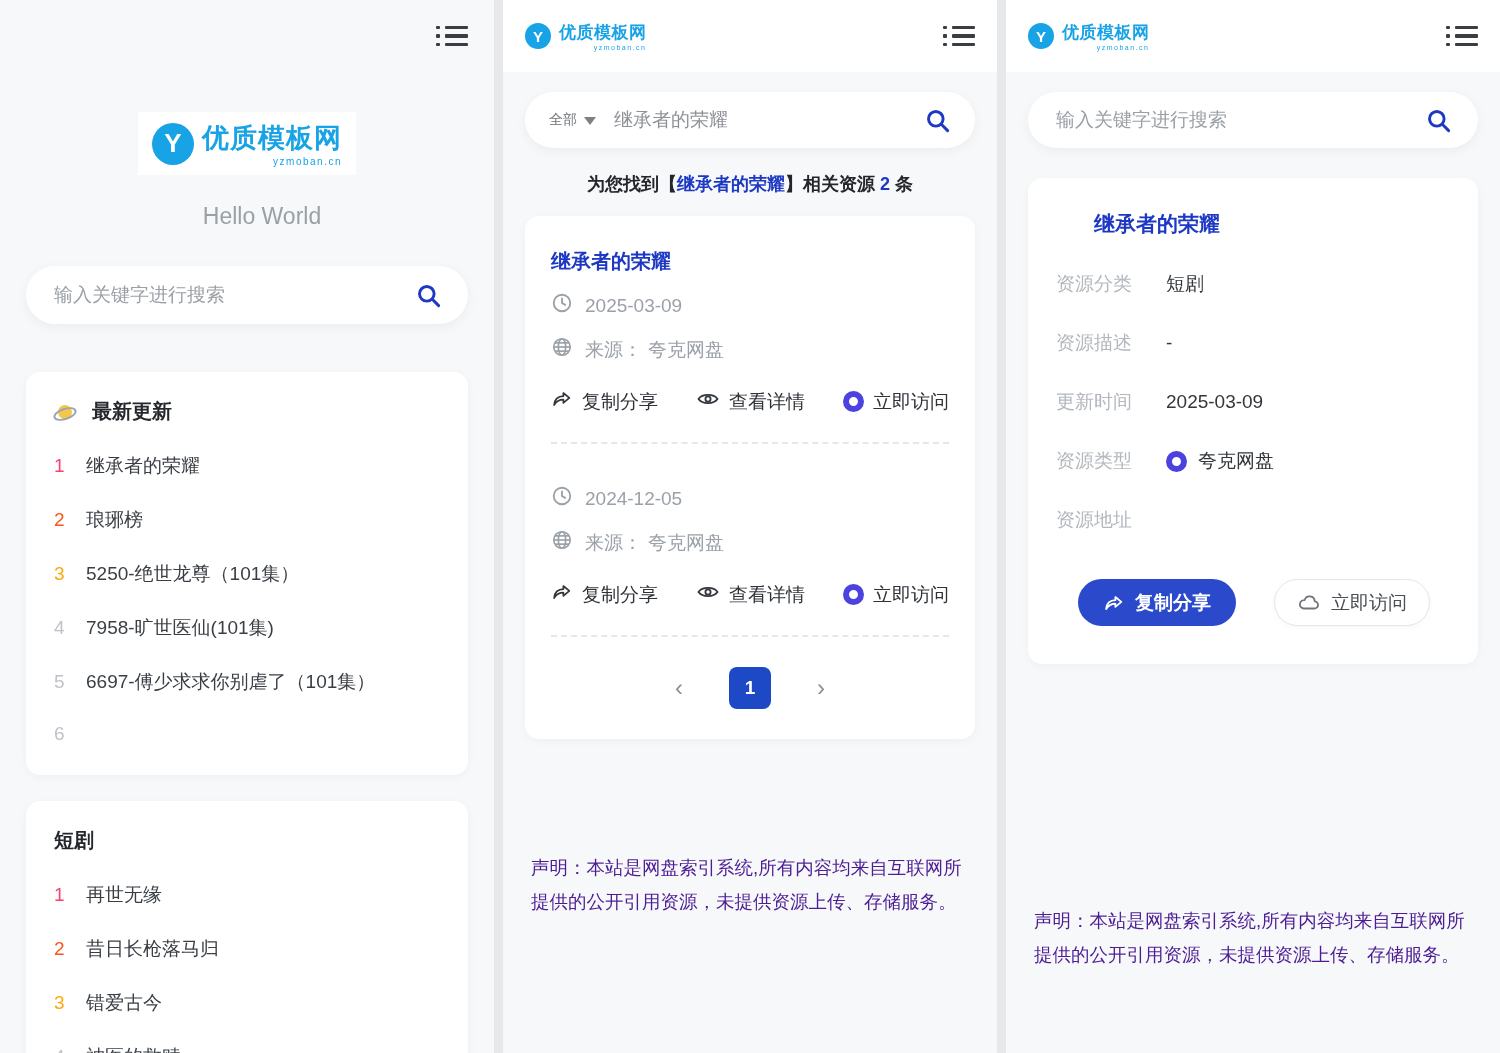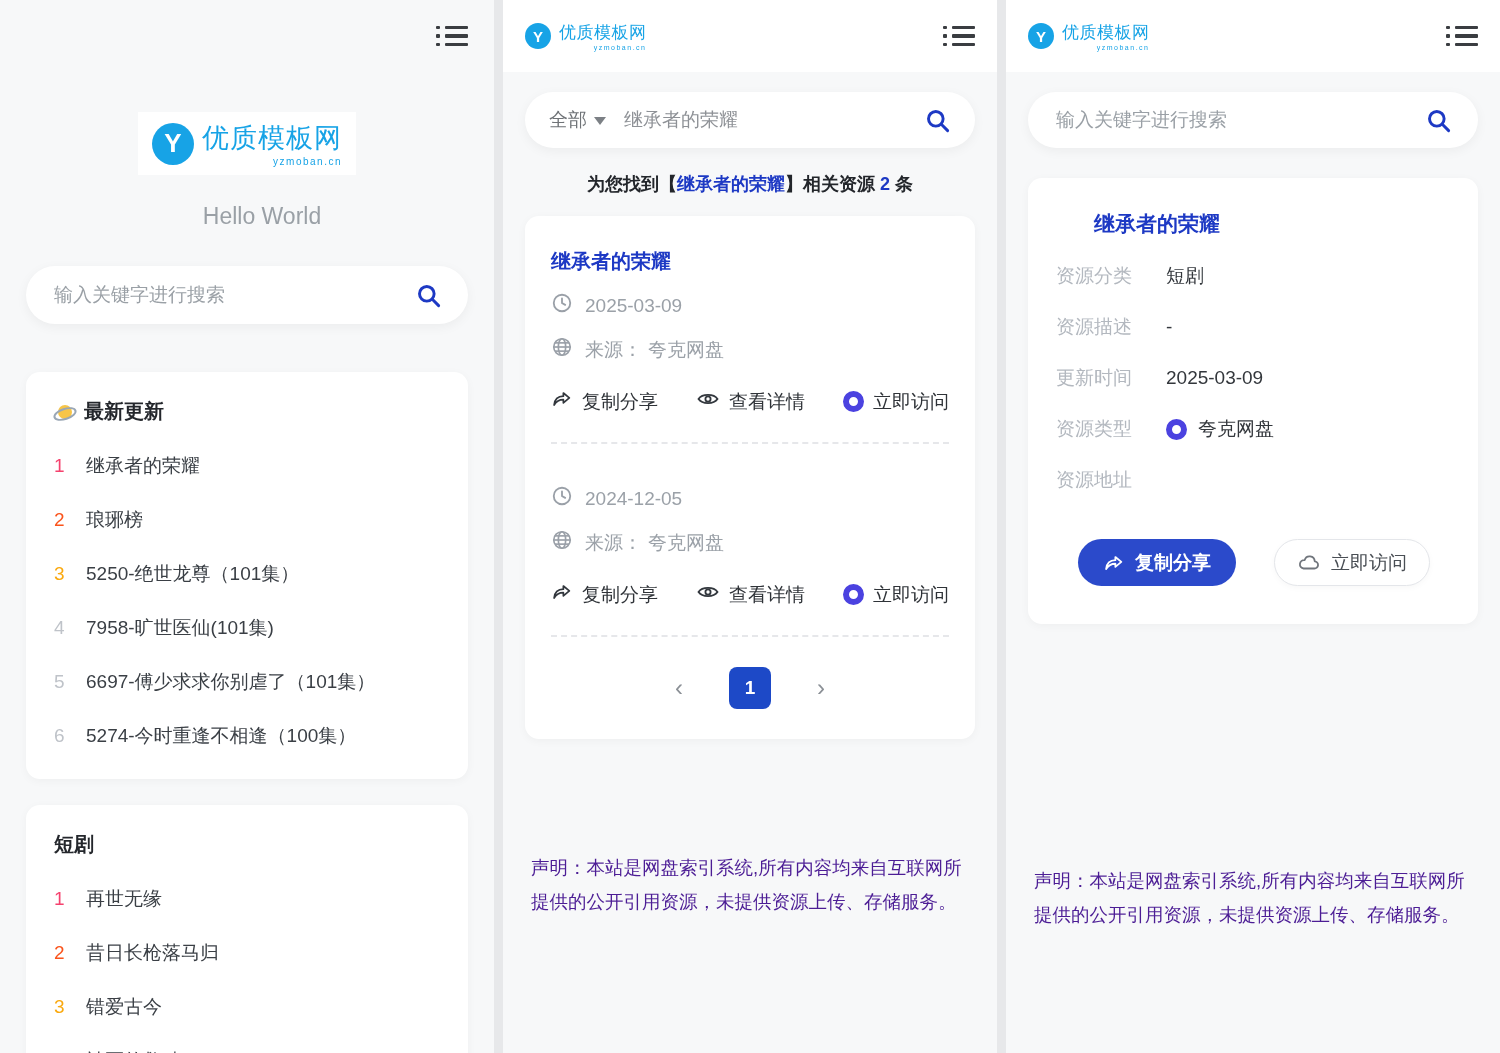--- a/index.html
+++ b/index.html
@@ -14,21 +14,21 @@
 
   
   .hamburger{display:flex;flex-direction:column;gap:5px;cursor:pointer;}
   .li-row{display:flex;align-items:center;gap:5px;}
   .li-dot{width:4px;height:3.5px;background:#3a3d41;border-radius:1px;}
   .li-bar{width:23px;height:3.5px;background:#3a3d41;border-radius:1px;}
 
   .logo{display:flex;align-items:center;gap:8px;}
   .logo-mark{border-radius:50%;background:#17a3e6;color:#fff;display:flex;align-items:center;justify-content:center;font-weight:bold;}
   .logo-text{display:flex;flex-direction:column;}
-  .logo-name{color:#17a3e6;font-weight:normal;letter-spacing:1px;}
+  .logo-name{color:#17a3e6;font-weight:bold;letter-spacing:1px;}
   .logo-domain{color:#17a3e6;text-align:right;letter-spacing:1.5px;}
 
   .searchbar{background:#fff;border-radius:29px;display:flex;align-items:center;
     box-shadow:0 3px 12px rgba(0,0,0,.05);}
   .searchbar input{flex:1;border:none;outline:none;background:transparent;font-size:19px;color:#8e9196;
     font-family:inherit;}
   .searchbar input::placeholder{color:#9aa0a6;opacity:1;}
   .mag{flex:0 0 auto;display:flex;}
 
   .card{background:#fff;border-radius:14px;box-shadow:0 2px 10px rgba(0,0,0,.04);}
@@ -45,56 +45,56 @@
   
   .p1-top{height:72px;display:flex;justify-content:flex-end;align-items:center;padding:0 26px;}
   .p1-logo-row{display:flex;justify-content:center;margin-top:40px;}
   .p1-logo-box{background:#fff;padding:8px 14px;}
   .p1 .logo-mark{width:42px;height:42px;font-size:26px;}
   .p1 .logo-name{font-size:27px;}
   .p1 .logo-domain{font-size:10px;}
   .hello{text-align:center;color:#9aa0a6;font-size:23px;margin-top:28px;padding-left:30px;}
   .p1 .searchbar{margin:36px 26px 0;height:58px;padding:0 26px;}
   .rank-card{margin:48px 26px 0;padding:26px 28px 30px;}
-  .card-head{display:flex;align-items:center;gap:8px;font-size:20px;font-weight:bold;color:#24272c;}
+  .card-head{display:flex;align-items:center;gap:16px;font-size:20px;font-weight:bold;color:#24272c;}
   .rank-item{display:flex;gap:18px;margin-top:28px;font-size:19px;color:#3a3f45;align-items:baseline;cursor:pointer;}
   .rank-num{min-width:14px;font-size:19px;}
   .c1{color:#f5426e;} .c2{color:#fa541c;} .c3{color:#faa90f;} .cg{color:#bfc3c9;}
   .shorts-card{margin:26px 26px 0;padding:26px 28px 40px;}
   .shorts-head{font-size:20px;font-weight:bold;color:#24272c;}
 
   
   .hdr{height:72px;background:#fff;display:flex;align-items:center;justify-content:space-between;padding:0 22px;}
   .hdr .logo-mark{width:26px;height:26px;font-size:15px;}
   .hdr .logo-name{font-size:17px;letter-spacing:.5px;}
   .hdr .logo-domain{font-size:7px;}
 
   
   .p2 .searchbar{margin:20px 22px 0;height:56px;padding:0 24px;gap:16px;}
-  .filter{display:flex;align-items:center;gap:7px;color:#6f7377;font-size:19px;cursor:pointer;flex:0 0 auto;}
+  .filter{display:flex;align-items:center;gap:7px;color:#6f7377;font-size:14px;cursor:pointer;flex:0 0 auto;}
   .caret{width:0;height:0;border:6px solid transparent;border-top:8px solid #7c8085;margin-top:7px;}
   .result-line{text-align:center;margin-top:24px;font-size:18px;font-weight:bold;color:#23262b;}
   .kw{color:#1d39c4;} .cnt{color:#1d39c4;}
   .results-card{margin:20px 22px 0;padding:8px 26px 30px;}
   .result-item{padding:24px 0 26px;}
   .result-item + .result-item{border-top:2px dashed #e6e7ea;}
   .result-title{color:#1d39c4;font-size:20px;font-weight:bold;cursor:pointer;}
   .meta-row{display:flex;align-items:center;gap:12px;color:#9ba1a8;font-size:19px;margin-top:17px;}
   .actions{display:flex;justify-content:space-between;margin-top:24px;font-size:19px;color:#2f3338;}
   .action{display:flex;align-items:center;gap:9px;cursor:pointer;}
   .pager{border-top:2px dashed #e6e7ea;padding-top:30px;display:flex;justify-content:center;align-items:center;gap:46px;}
   .chev{color:#8b9096;font-size:24px;cursor:pointer;line-height:1;}
   .page-btn{width:42px;height:42px;background:#1d49c7;color:#fff;border-radius:8px;display:flex;align-items:center;justify-content:center;font-weight:bold;font-size:19px;cursor:pointer;}
   .p2 .disclaimer{margin:112px 28px 0;}
 
   
   .p3 .searchbar{margin:20px 22px 0;height:56px;padding:0 26px;}
   .detail-card{margin:30px 22px 0;padding:32px 28px 38px;}
   .detail-title{color:#1d39c4;font-size:21px;font-weight:bold;margin-left:38px;cursor:pointer;}
-  .drow{display:flex;align-items:center;margin-top:25px;font-size:19px;}
+  .drow{display:flex;align-items:center;margin-top:33px;font-size:19px;}
   .drow-label{color:#b3b8bf;width:110px;flex:0 0 auto;}
   .drow-value{color:#33373c;display:flex;align-items:center;gap:11px;}
   .btns{display:flex;gap:38px;margin-top:46px;margin-left:22px;}
   .btn{height:47px;border-radius:24px;display:flex;align-items:center;justify-content:center;gap:10px;font-size:19px;cursor:pointer;}
   .btn-share{width:158px;background:#2b4acb;color:#fff;font-weight:bold;border:none;}
   .btn-visit{width:156px;background:#fff;color:#4a4f55;border:1px solid #e4e6ea;box-shadow:0 2px 6px rgba(0,0,0,.03);}
   .p3 .disclaimer{margin:240px 28px 0;}
 </style>
 </head>
 <body>
@@ -167,21 +167,20 @@
         <div class="rank-item">
             <span class="rank-num cg">4</span>
             <span>7958-旷世医仙(101集)</span>
           </div>
         <div class="rank-item">
             <span class="rank-num cg">5</span>
             <span>6697-傅少求求你别虐了（101集）</span>
           </div>
         <div class="rank-item">
             <span class="rank-num cg">6</span>
-            <span>5274-今时重逢不相逢（100集）</span>
           </div>
       </div>
     </div>
 
     <div class="card shorts-card">
       <div class="shorts-head">短剧</div>
       <div class="rank-list">
         <div class="rank-item">
             <span class="rank-num c1">1</span>
             <span>再世无缘</span>

